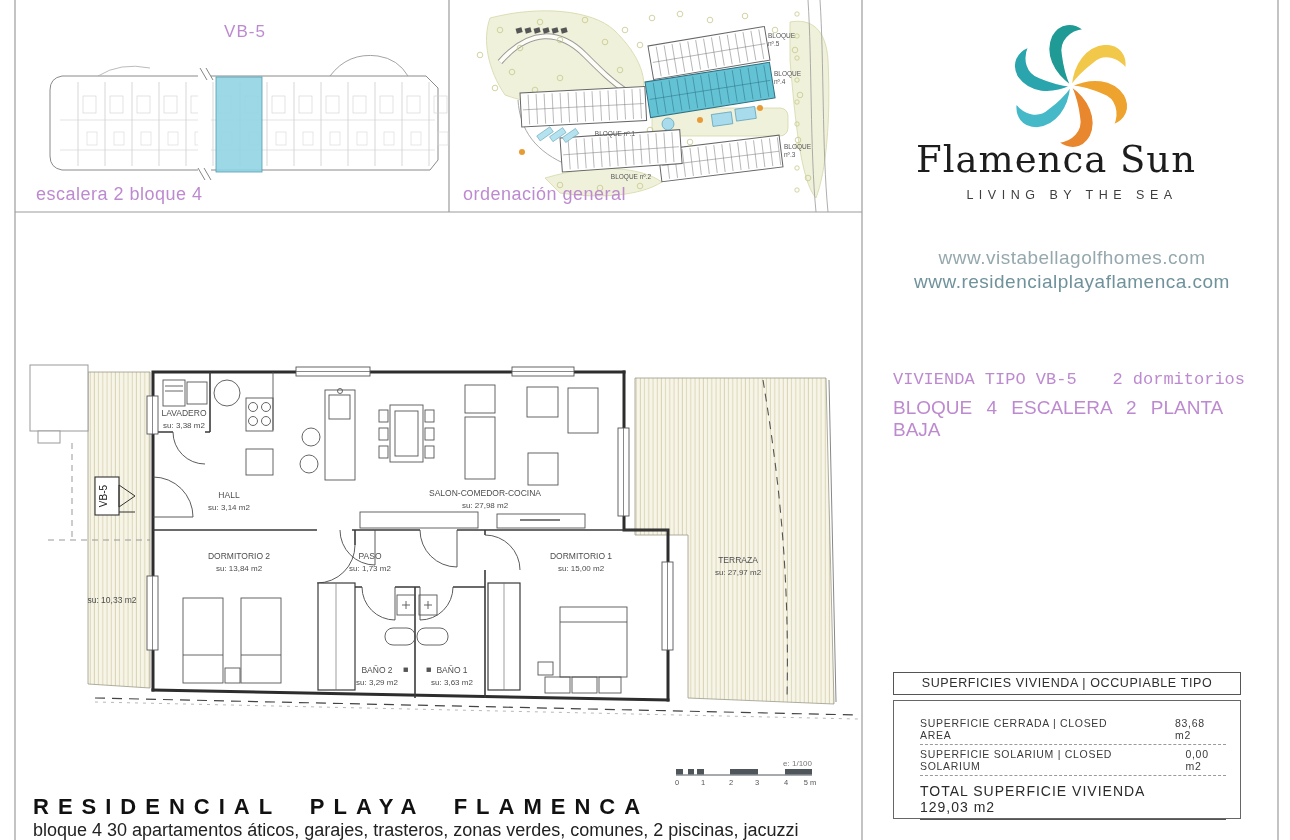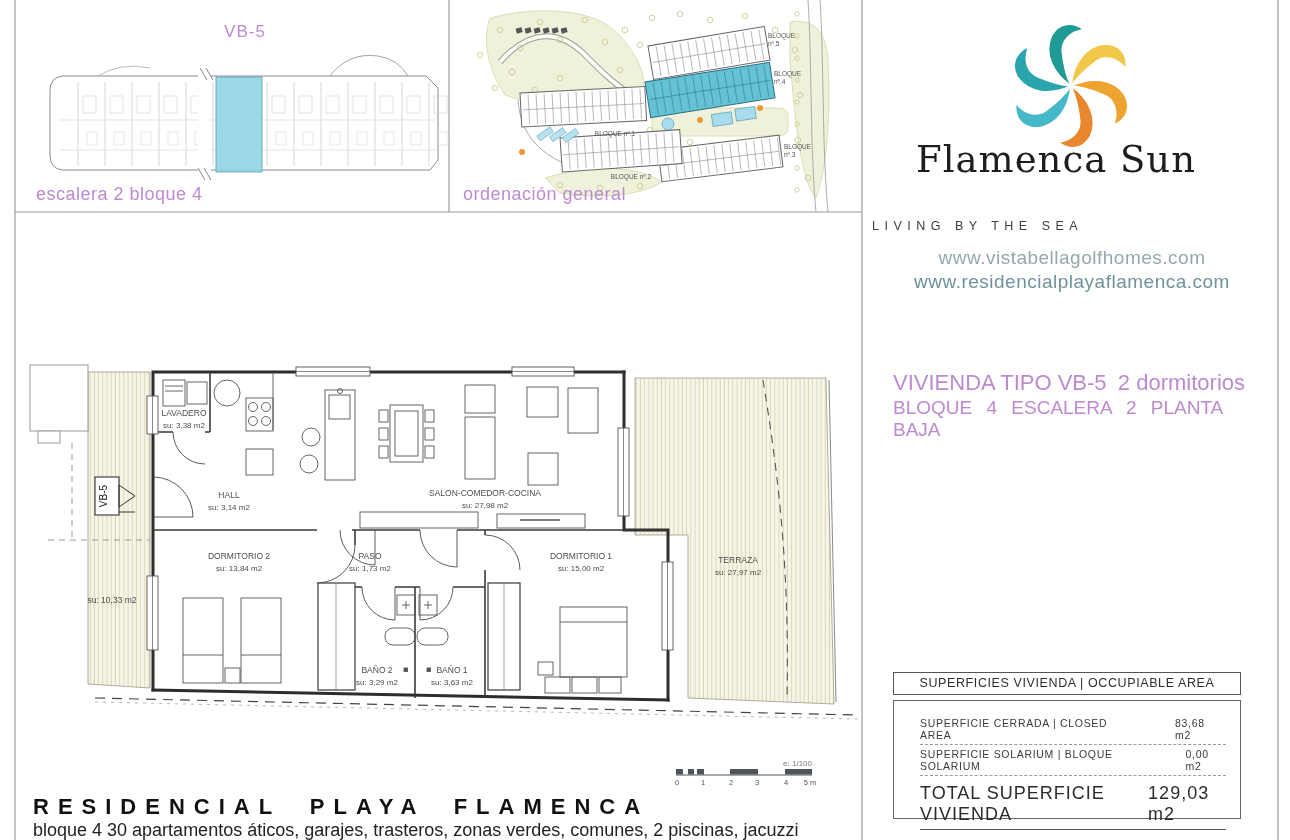--- a/index.html
+++ b/index.html
@@ -7,30 +7,30 @@
        font-family:"Liberation Sans",sans-serif;color:#333;}
   .abs{position:absolute;}
   
   .purple{color:#bd8ad0;}
   .cap{font-size:18px;letter-spacing:.5px;}
   
   .brand-name{font-family:"DejaVu Serif",serif;font-size:37px;color:#1d1d1d;letter-spacing:1px;}
   .brand-tag{font-size:12.5px;letter-spacing:5.5px;color:#3e3e3e;}
   .web1{font-size:19px;color:#95a8ae;letter-spacing:.5px;}
   .web2{font-size:19px;color:#6f929b;letter-spacing:.5px;}
-  .unit-line1{display:flex;justify-content:space-between;font-size:22px;}
+  .unit-line1{display:flex;justify-content:space-between;font-size:17px;font-family:Liberation Mono, monospace;}
   .unit-line2{font-size:19px;word-spacing:9px;margin-top:3px;}
   
   .tbl-header{border:1px solid #555;height:21px;line-height:21px;text-align:center;
               font-size:12.5px;letter-spacing:.6px;color:#2e2e2e;}
   .tbl-body{border:1px solid #666;padding:13px 14px 0 26px;}
   .tbl-row{display:flex;justify-content:space-between;font-size:10.5px;letter-spacing:.7px;
            color:#3a3a3a;border-bottom:1px dashed #9a9a9a;padding:3px 2px 3px 0;gap:35px;}
-  .tbl-total{display:flex;justify-content:flex-end;font-size:18px;letter-spacing:1px;
-             color:#2b2b2b;padding:7px 2px 4px 0;border-bottom:1.5px solid #555;}
+  .tbl-total{display:flex;justify-content:space-between;font-size:14px;letter-spacing:1px;
+             color:#2b2b2b;padding:7px 2px 4px 0;border-bottom:1.5px solid #555;flex-direction:column;}
   
   .footer-title{font-size:22px;font-weight:bold;letter-spacing:9px;word-spacing:14px;color:#111;}
   .footer-sub{font-size:18px;color:#222;text-align:right;}
   svg text{font-family:"Liberation Sans",sans-serif;}
 </style>
 </head>
 <body>
 
 <svg id="plan-svg" class="abs" style="left:0;top:0;" width="1290" height="840" viewBox="0 0 1290 840">
   <defs>
@@ -479,38 +479,38 @@
       <path d="M0,0 C2,-22 14,-40 34,-42 C50,-42 57,-30 55,-17 C47,-28 33,-32 23,-23 C11,-14 5,-7 0,0 Z" fill="#2aa5ad" stroke="#fff" stroke-width="1.5" transform="rotate(240)"></path>
       <path d="M0,0 C2,-22 14,-40 34,-42 C50,-42 57,-30 55,-17 C47,-28 33,-32 23,-23 C11,-14 5,-7 0,0 Z" fill="#1f9a94" stroke="#fff" stroke-width="1.5" transform="rotate(300)"></path>
     </g>
 </svg>
 
 <div class="abs purple" style="left:150px;top:22px;width:190px;text-align:center;font-size:17px;letter-spacing:1px;">VB-5</div>
 <div class="abs purple cap" style="left:36px;top:184px;">escalera 2 bloque 4</div>
 <div class="abs purple cap" style="left:463px;top:184px;">ordenación general</div>
 
 <div class="abs brand-name" style="left:856px;top:138px;width:400px;text-align:center;">Flamenca Sun</div>
-<div class="abs brand-tag" style="left:872px;top:188px;width:400px;margin-top:31px;">LIVING BY THE SEA</div>
+<div class="abs brand-tag" style="left:872px;top:188px;width:400px;text-align:center;">LIVING BY THE SEA</div>
 <div class="abs web1" style="left:872px;top:247px;width:400px;text-align:center;">www.vistabellagolfhomes.com</div>
 <div class="abs web2" style="left:872px;top:271px;width:400px;text-align:center;">www.residencialplayaflamenca.com</div>
 
 <div class="abs purple unit-line1" style="left:893px;top:370px;width:352px;">
   <span>VIVIENDA TIPO VB-5</span>
   <span>2 dormitorios</span>
 </div>
 <div class="abs purple unit-line2" style="left:893px;top:394px;width:352px;">BLOQUE 4 ESCALERA 2 PLANTA BAJA</div>
 
-<div class="abs tbl-header" style="left:893px;top:672px;width:346px;">SUPERFICIES VIVIENDA | OCCUPIABLE AREA</div>
+<div class="abs tbl-header" style="left:893px;top:672px;width:346px;">SUPERFICIES VIVIENDA | OCCUPIABLE TIPO</div>
 <div class="abs tbl-body" style="left:893px;top:700px;width:306px;height:104px;">
   <div class="tbl-row">
     <span>SUPERFICIE CERRADA | CLOSED AREA</span>
     <span>83,68 m2</span>
   </div>
   <div class="tbl-row">
-    <span>SUPERFICIE SOLARIUM | BLOQUE SOLARIUM</span>
+    <span>SUPERFICIE SOLARIUM | CLOSED SOLARIUM</span>
     <span>0,00 m2</span>
   </div>
   <div class="tbl-total">
     <span>TOTAL SUPERFICIE VIVIENDA</span>
     <span>129,03 m2</span>
   </div>
 </div>
 
 <div class="abs footer-title" style="left:33px;top:794px;">RESIDENCIAL PLAYA FLAMENCA</div>
 <div class="abs footer-sub" style="left:33px;top:820px;">bloque 4 30 apartamentos áticos, garajes, trasteros, zonas verdes, comunes, 2 piscinas, jacuzzi</div>

